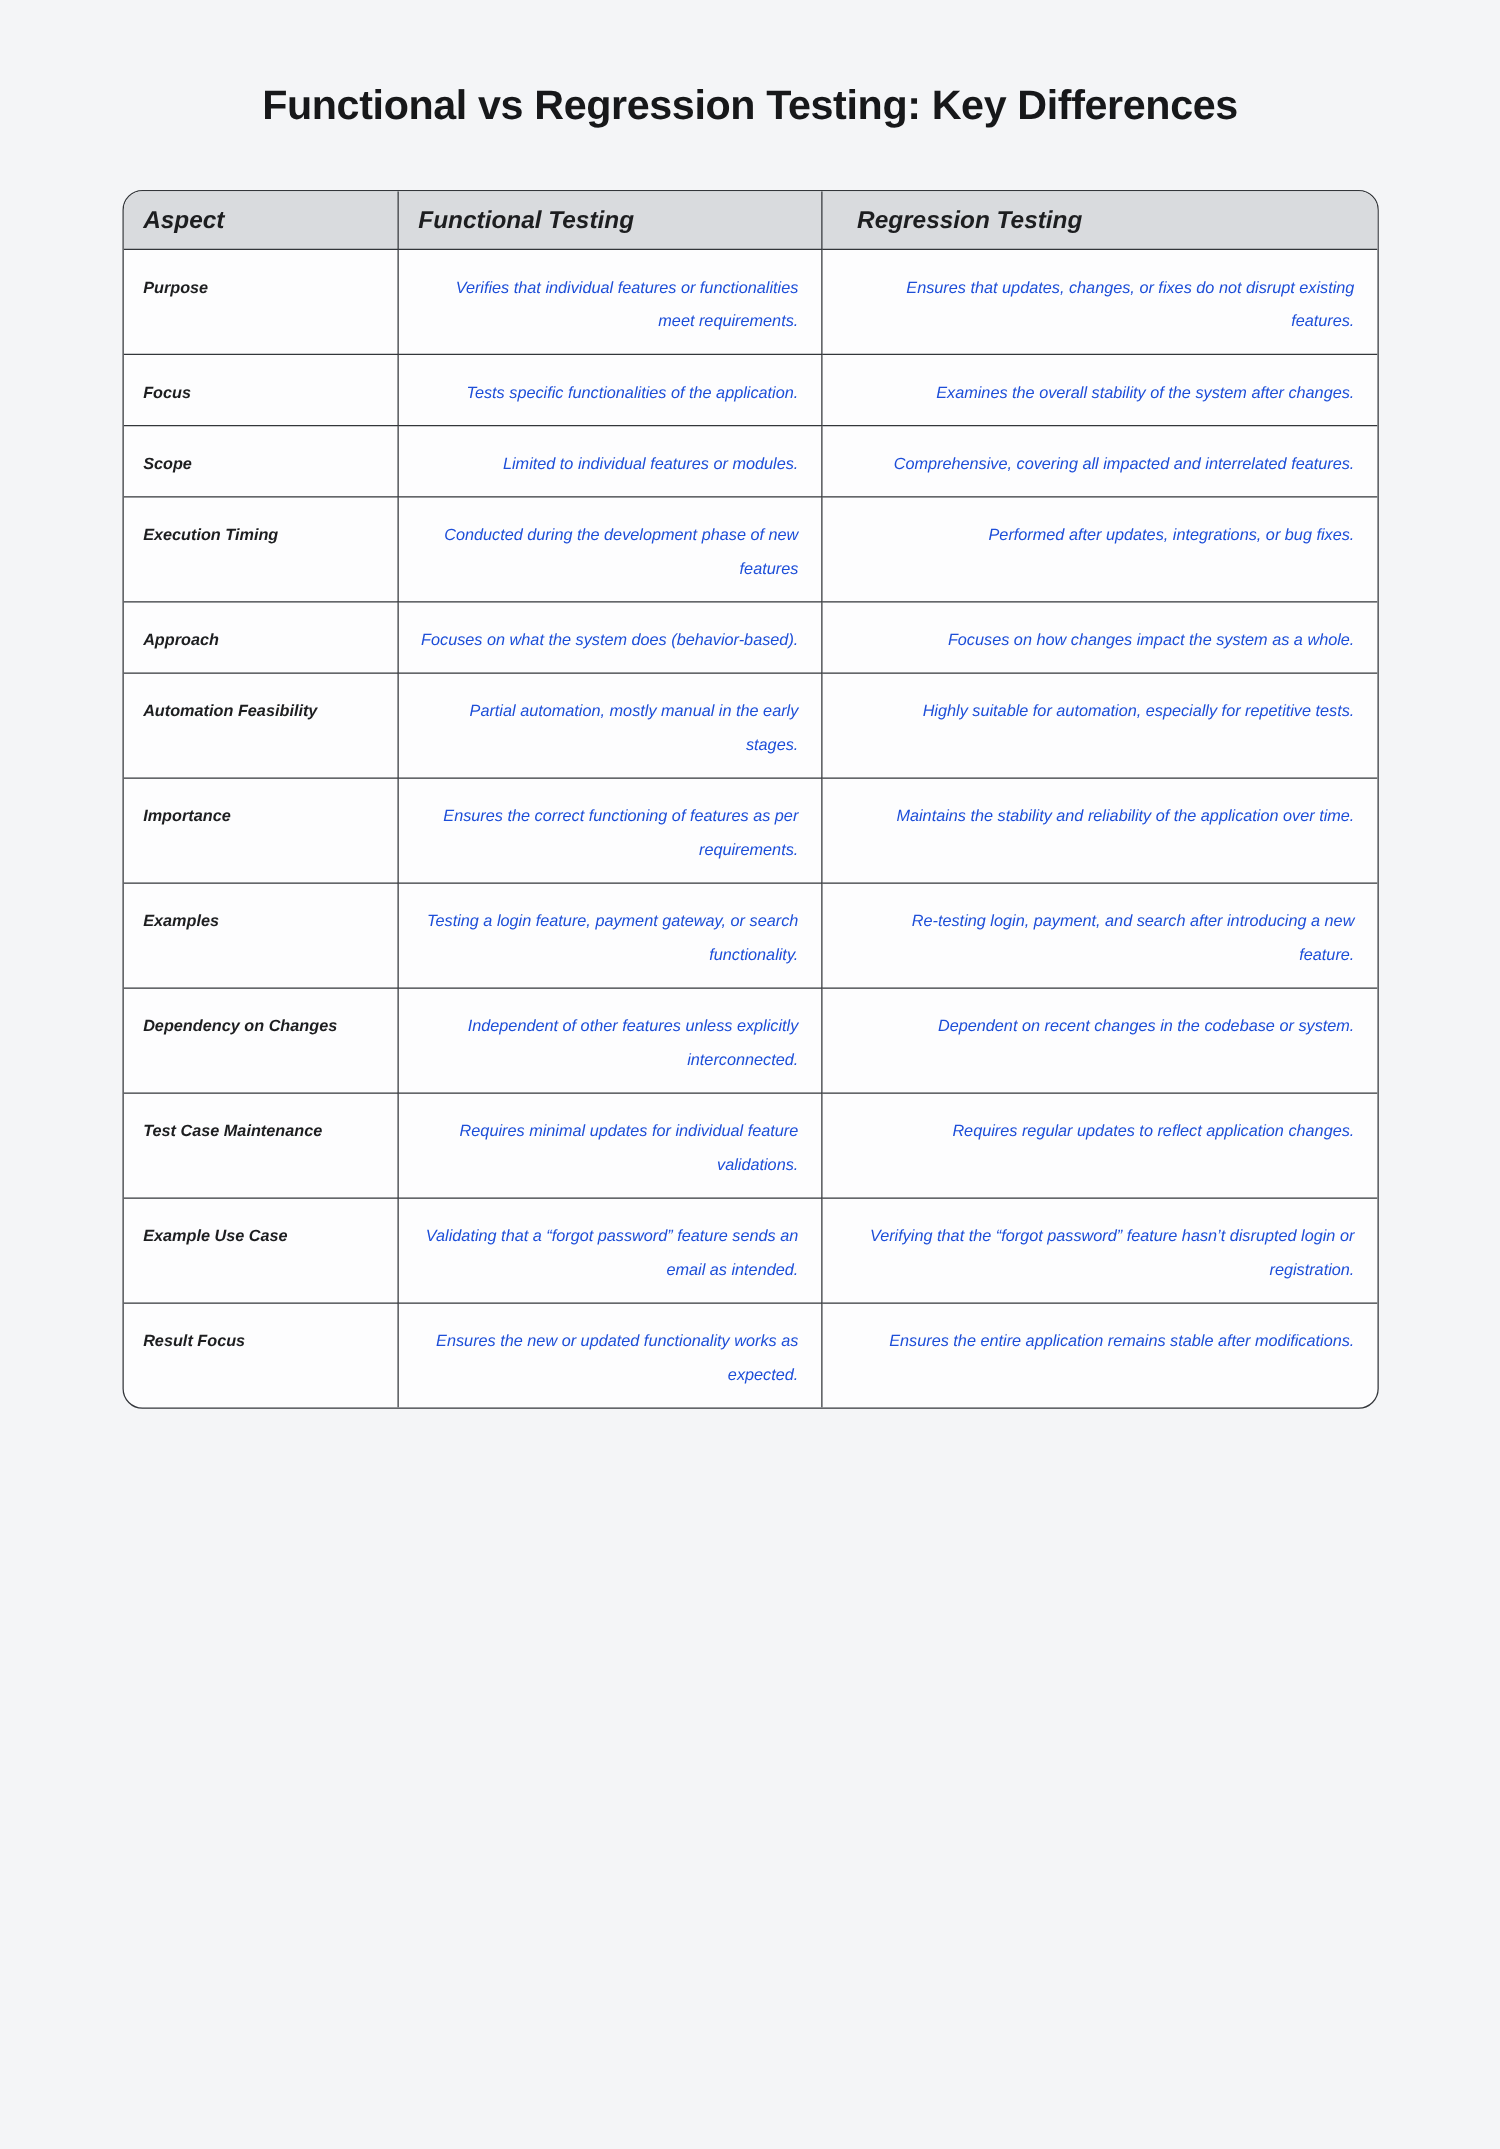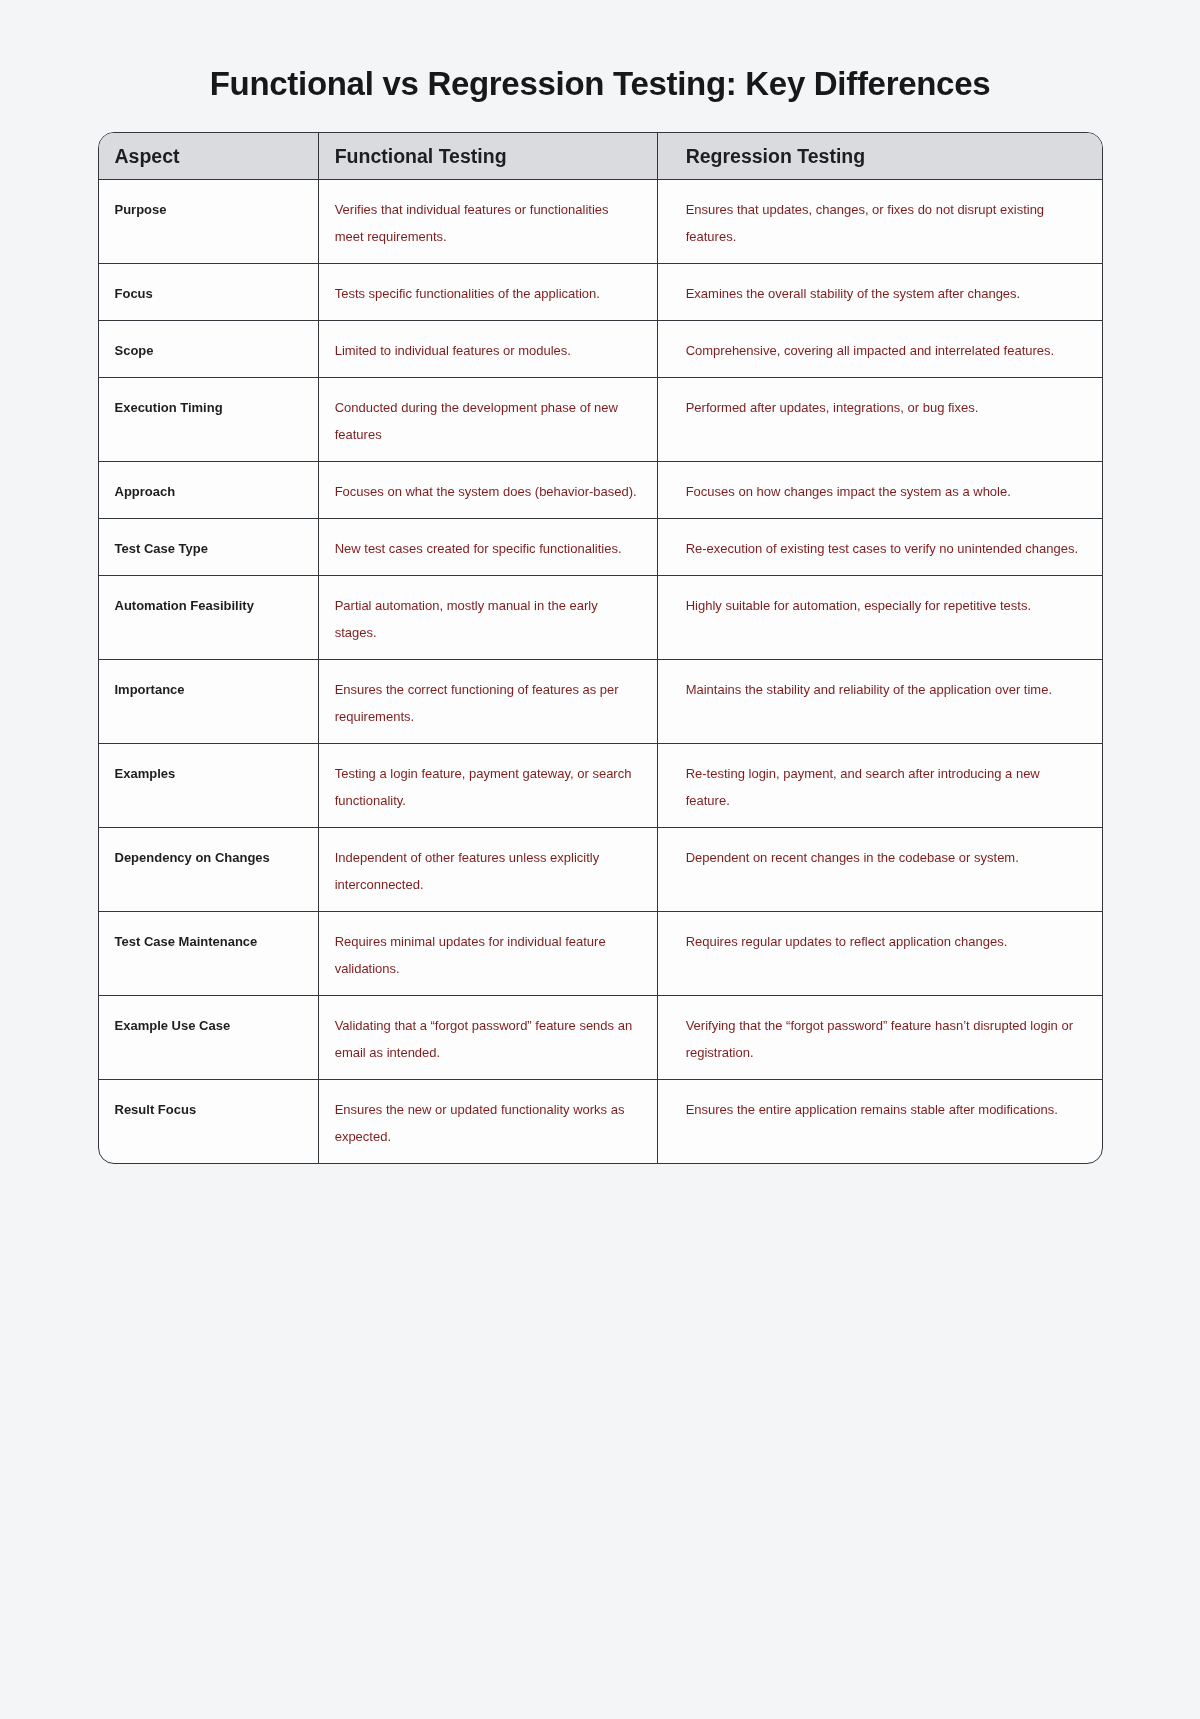--- a/index.html
+++ b/index.html
@@ -22,25 +22,26 @@
     margin:64px 16px 0;
     text-align:center;
     font-size:33px;
     line-height:40px;
     font-weight:700;
     color:#17181a;
     letter-spacing:-0.3px;
   }
   .table-wrap{
     width:1005px;
-    margin:28px auto 0;
+    margin:48px auto 0;
     border:1.5px solid var(--border);
     border-radius:16px;
     background:var(--cell_bg);
     overflow:hidden;
+    font-style:italic;
   }
   table{
     width:100%;
     border-collapse:collapse;
     table-layout:fixed;
   }
   col.c-aspect{width:21.9%;}
   col.c-functional{width:33.8%;}
   col.c-regression{width:44.3%;}
   th,td{
@@ -60,21 +61,22 @@
     font-weight:700;
     font-size:19.5px;
     padding:10px 18px 10px 16px;
     line-height:26px;
   }
   tbody th{
     font-weight:700;
   }
   tbody td{
     font-weight:400;
-    color:#7f1d1d;
+    color:#1d4ed8;
+    text-align:right;
   }
 </style>
 </head>
 <body>
 
 <h1 class="page-title">Functional vs Regression Testing: Key Differences</h1>
 
 <div class="table-wrap">
   <table>
     <colgroup>
@@ -109,25 +111,20 @@
         <th>Execution Timing</th>
         <td>Conducted during the development phase of new features</td>
         <td>Performed after updates, integrations, or bug fixes.</td>
       </tr>
       <tr>
         <th>Approach</th>
         <td>Focuses on what the system does (behavior-based).</td>
         <td>Focuses on how changes impact the system as a whole.</td>
       </tr>
       <tr>
-        <th>Test Case Type</th>
-        <td>New test cases created for specific functionalities.</td>
-        <td>Re-execution of existing test cases to verify no unintended changes.</td>
-      </tr>
-      <tr>
         <th>Automation Feasibility</th>
         <td>Partial automation, mostly manual in the early stages.</td>
         <td>Highly suitable for automation, especially for repetitive tests.</td>
       </tr>
       <tr>
         <th>Importance</th>
         <td>Ensures the correct functioning of features as per requirements.</td>
         <td>Maintains the stability and reliability of the application over time.</td>
       </tr>
       <tr>

